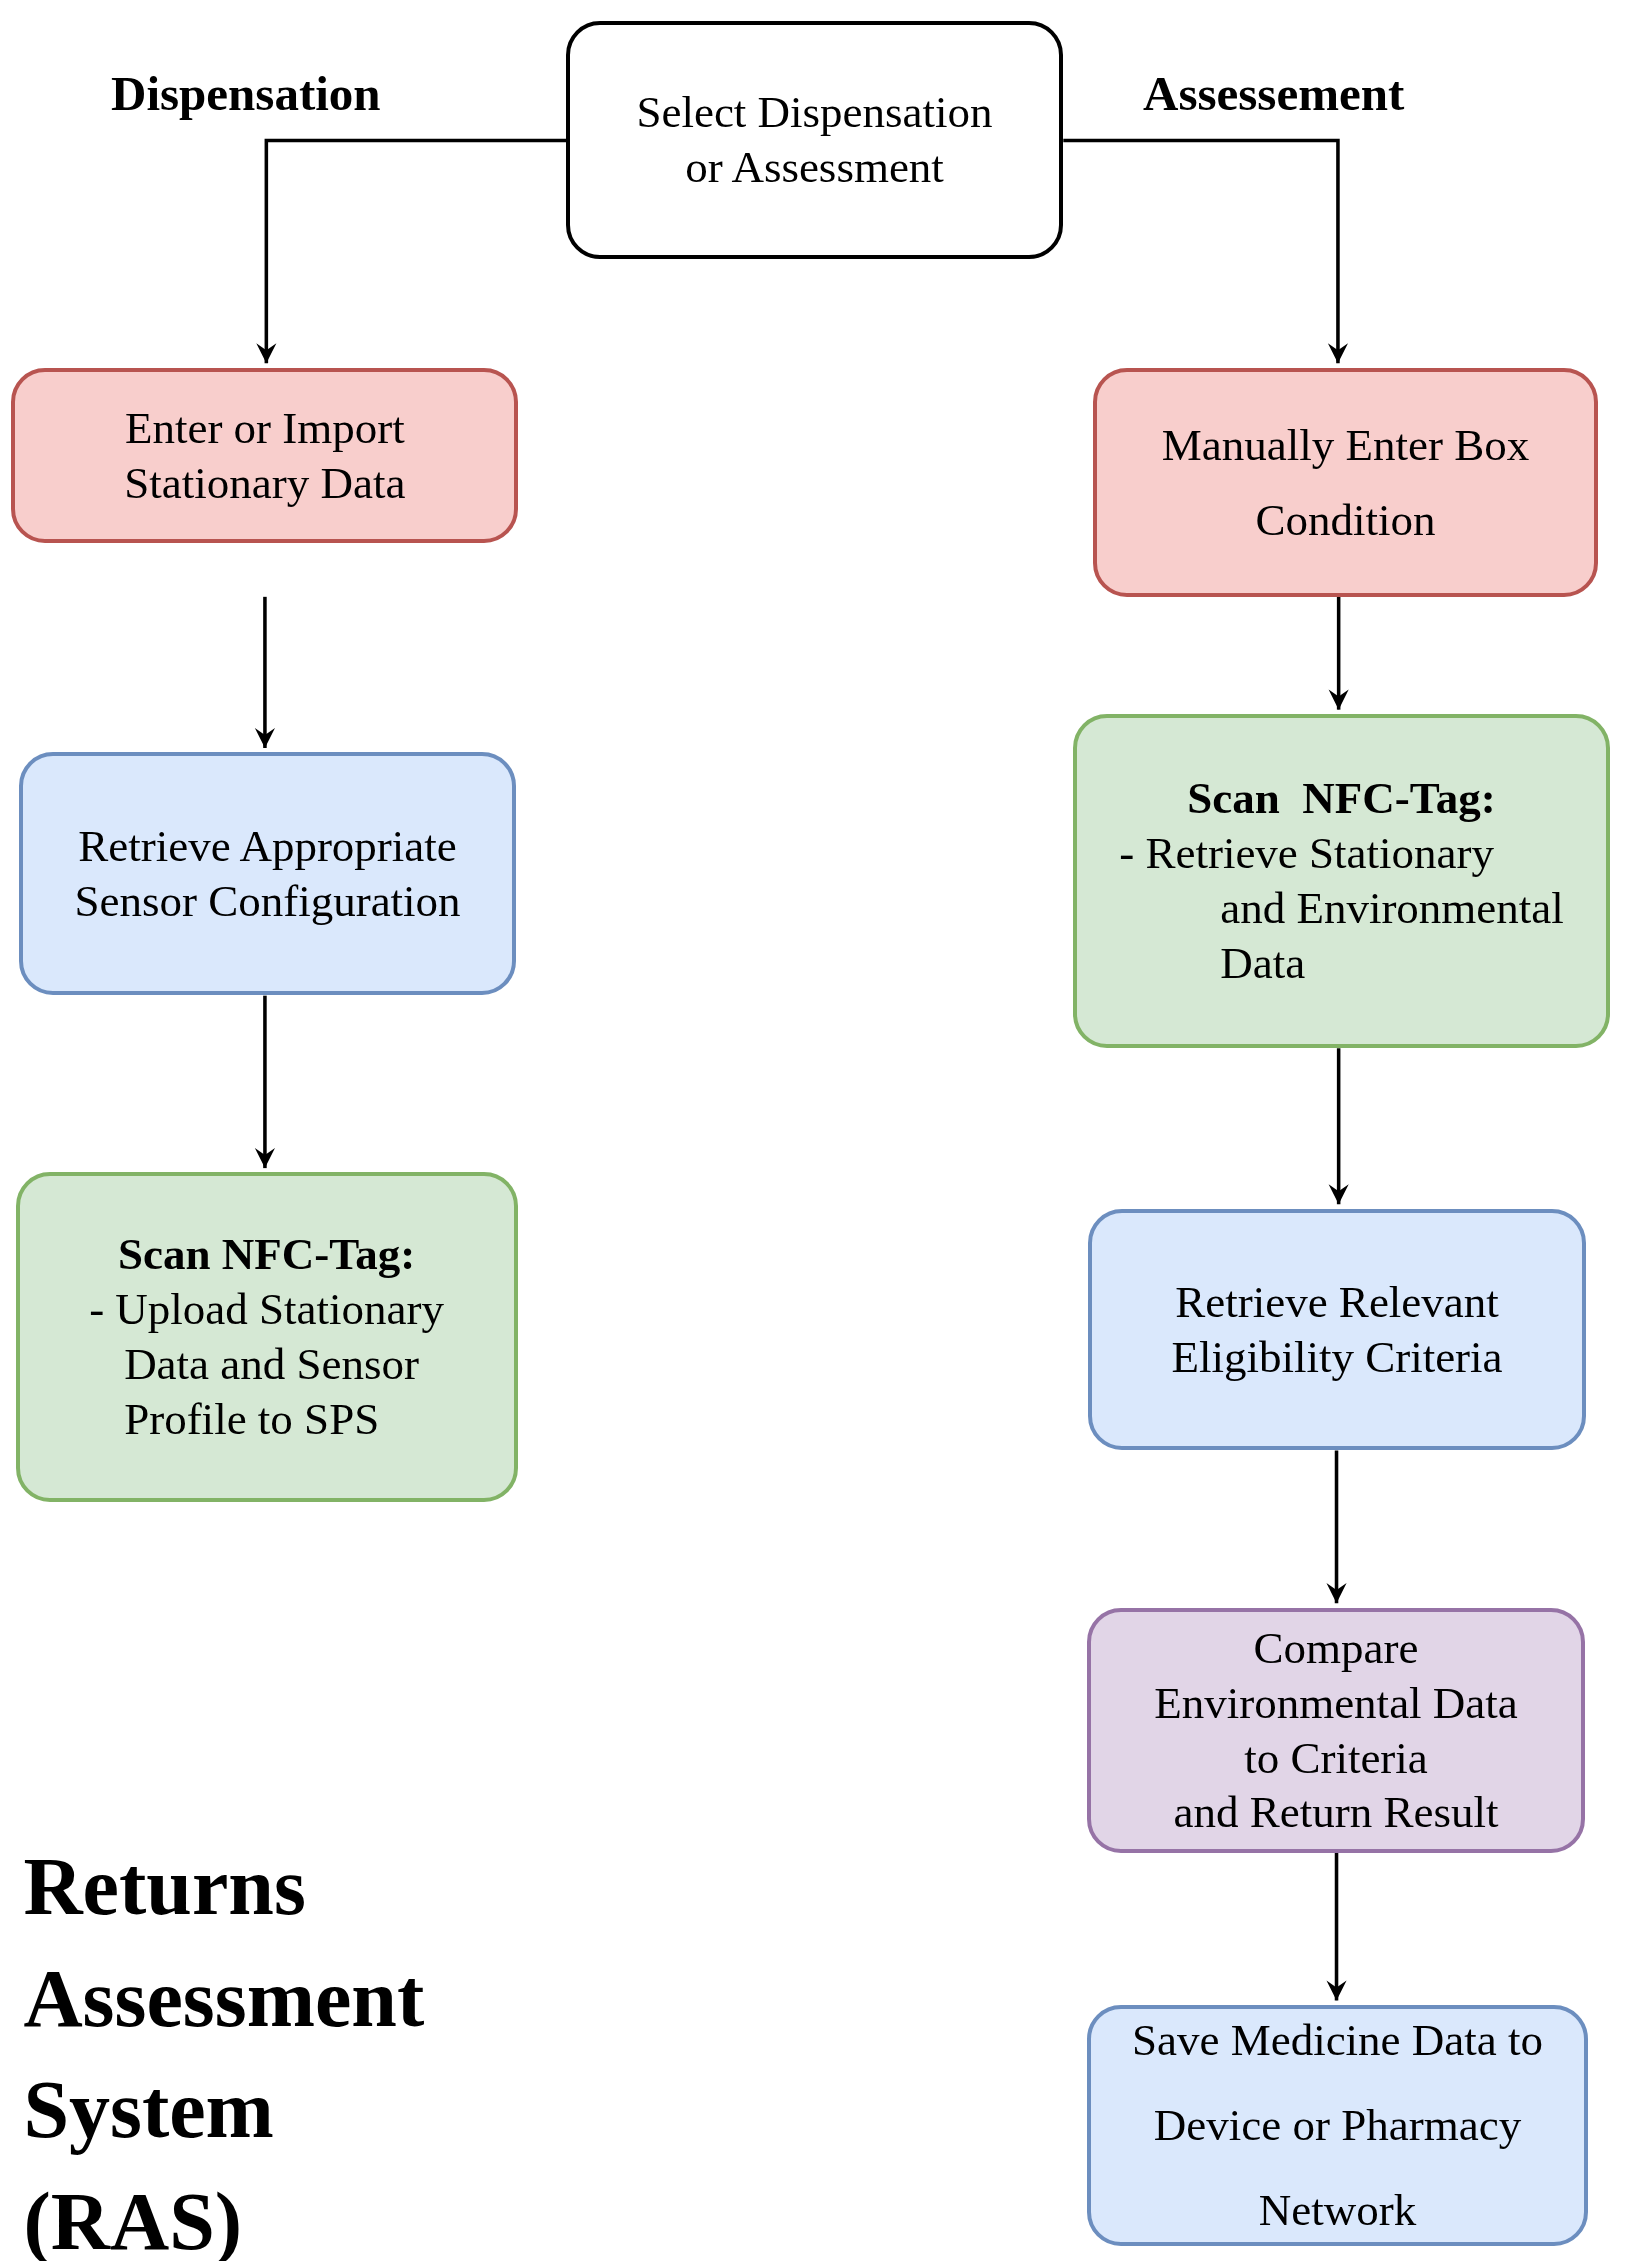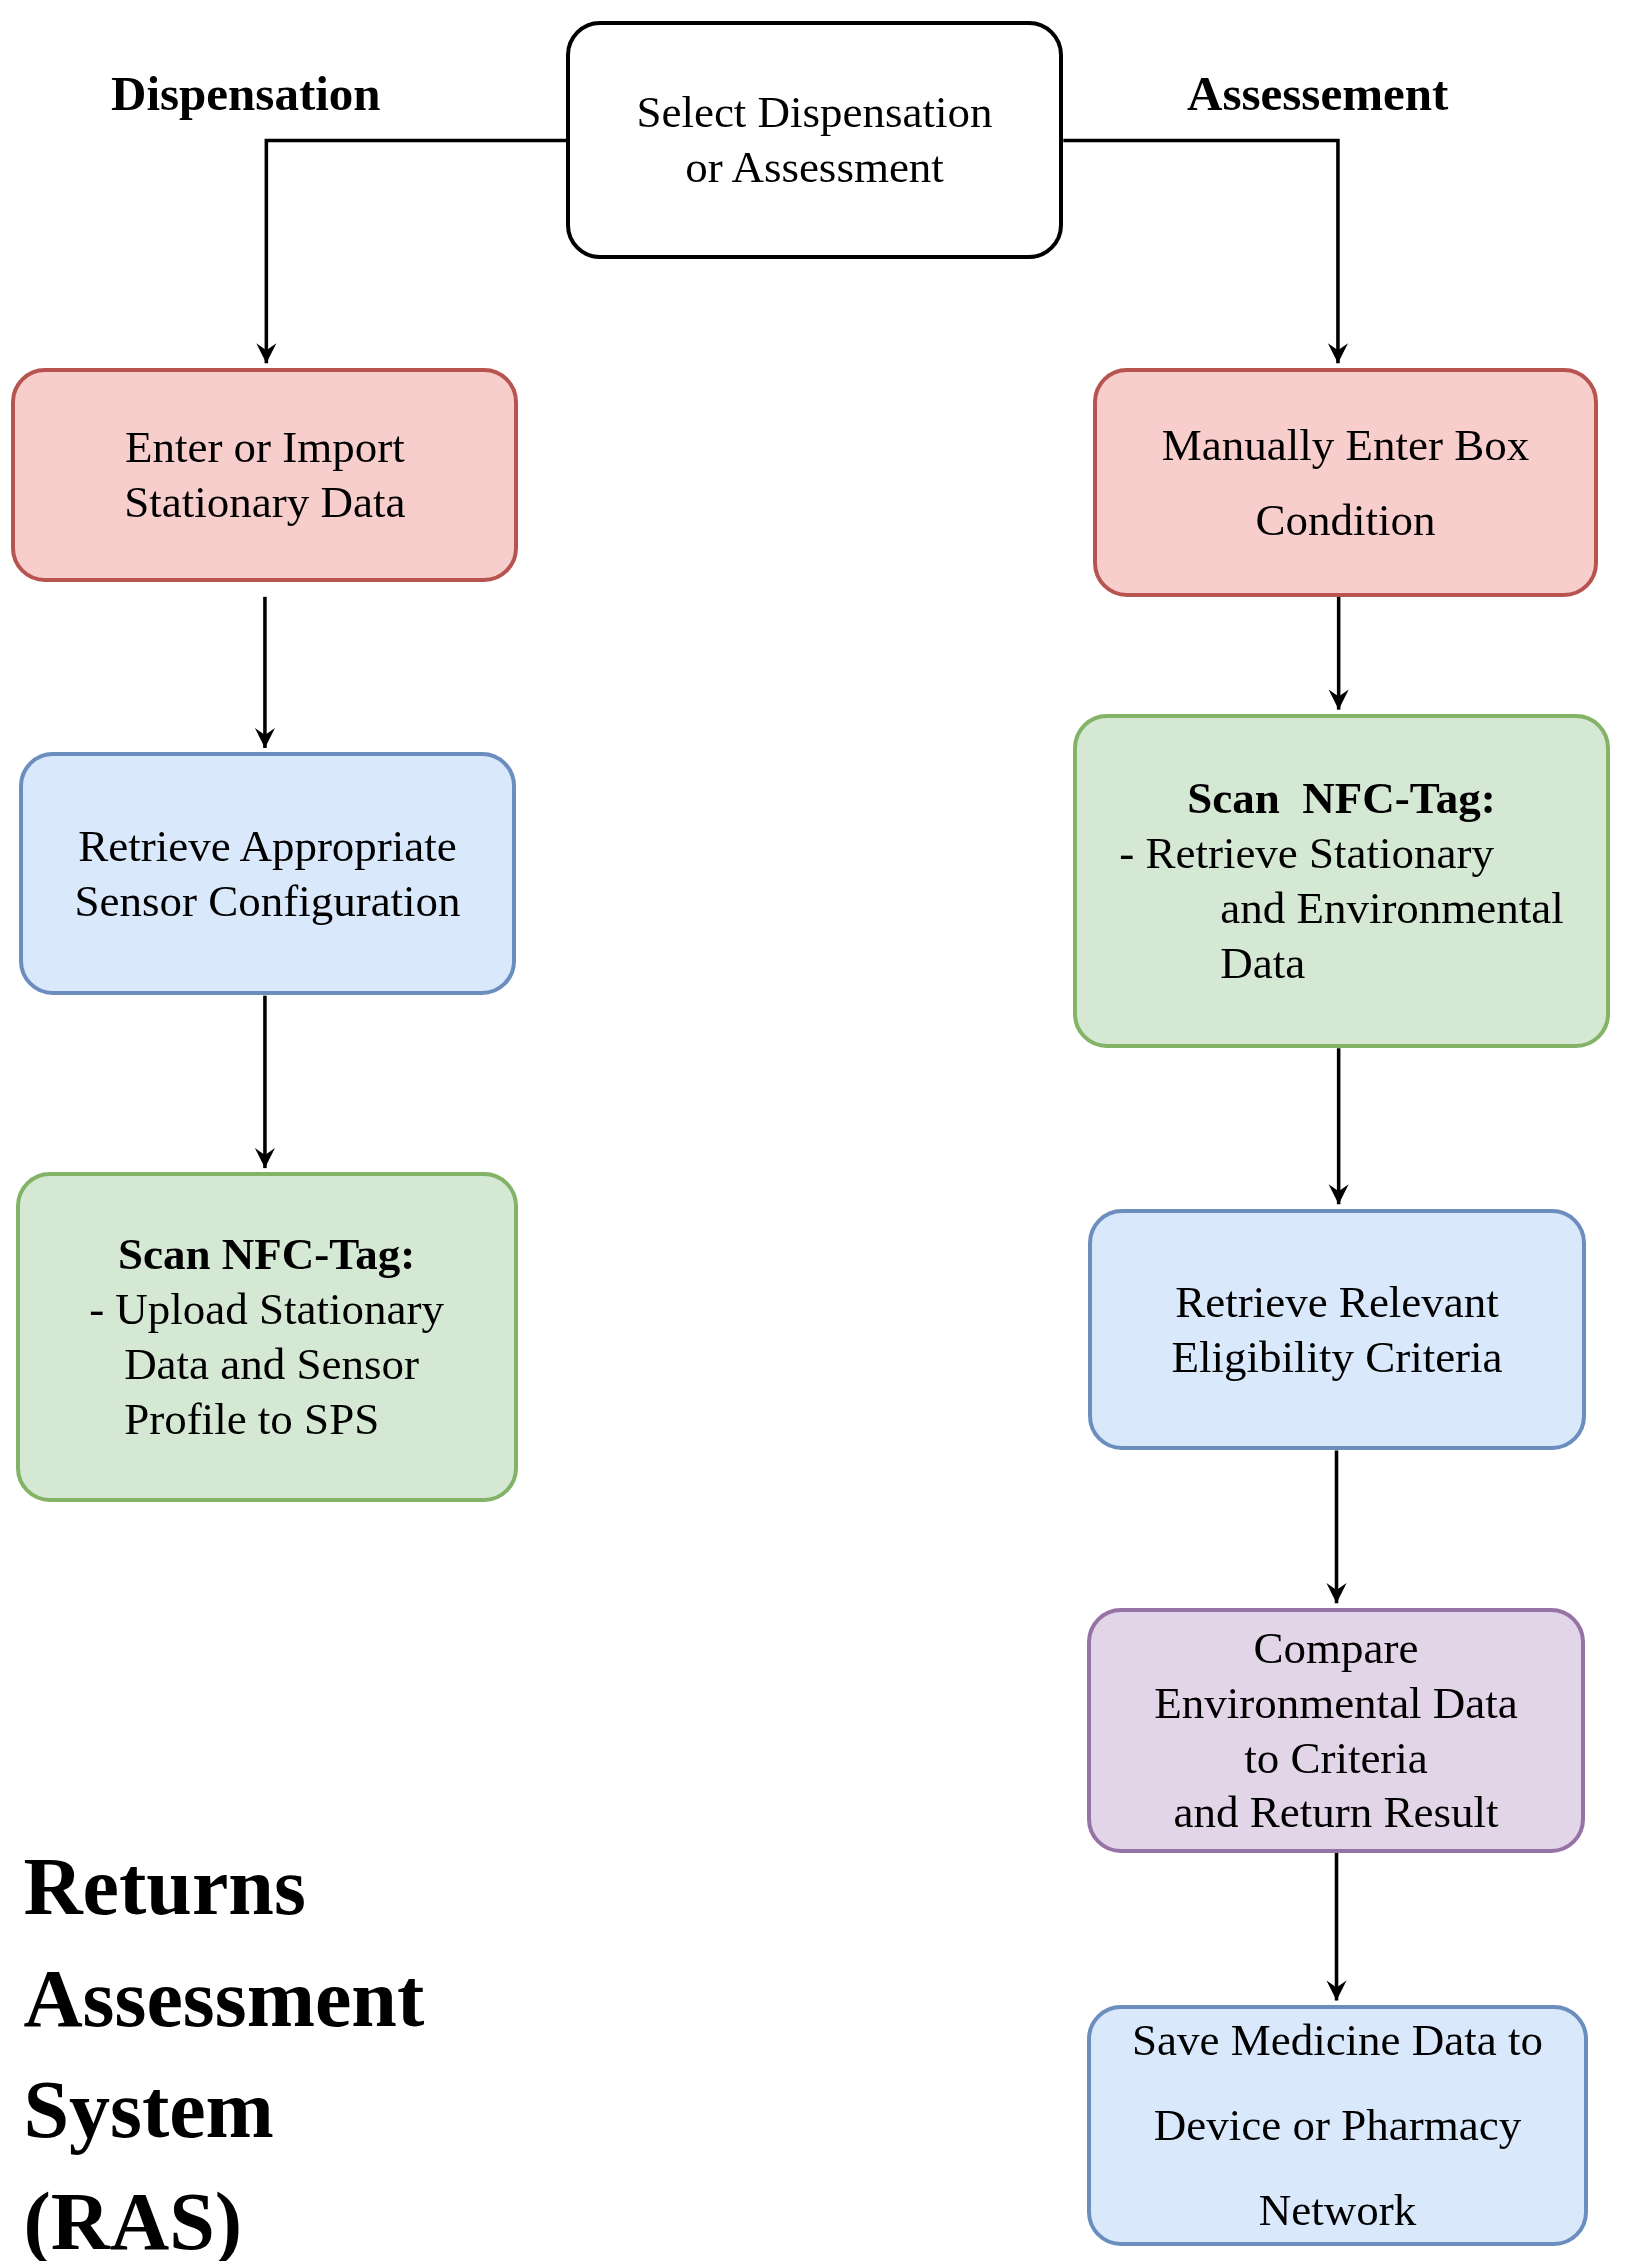--- a/index.html
+++ b/index.html
@@ -89,30 +89,30 @@
     top: 1831px;
     font-size: 82px;
     font-weight: bold;
     line-height: 1.36;
     text-align: left;
   }
   #ras-title .nline { display: block; white-space: pre; }
 
   
   #node-select            { left: 566px;  top: 21px;   width: 497px; height: 238px; }
-  #node-enter-import      { left: 11.4px;   top: 368px;  width: 507px; height: 214px; }
+  #node-enter-import      { left: 11.4px;   top: 368px;  width: 507px; height: 175px; }
   #node-retrieve-sensor   { left: 19px;   top: 752px; width: 497px; height: 243px; }
   #node-scan-upload       { left: 15.6px;   top: 1172px; width: 502px; height: 330px; }
   #node-manual-enter      { left: 1093px; top: 368px;  width: 505px; height: 229px; gap: 20px; }
   #node-scan-retrieve     { left: 1073px; top: 714px; width: 537px; height: 334px; }
   #node-retrieve-criteria { left: 1088px; top: 1209px; width: 498px; height: 241px; }
   #node-compare           { left: 1087px; top: 1608px; width: 498px; height: 245px; }
   #node-save              { left: 1087px; top: 2005px; width: 501px; height: 241px; gap: 30px; }
   #label-dispensation     { left: 111px;  top: 65px; }
-  #label-assessement      { left: 1187px; top: 65px; }
+  #label-assessement      { left: 1143px; top: 65px; }
 </style>
 </head>
 <body>
 
 <div id="canvas">
 
   <svg id="connectors" viewBox="0 0 2292 3186" xmlns="http://www.w3.org/2000/svg">
     <defs>
       <marker id="arrow" viewBox="0 0 12 12" refX="11" refY="6" markerWidth="34" markerHeight="34" markerUnits="userSpaceOnUse" orient="auto">
         <path class="arrowhead-fill" d="M1,1 L11,6 L1,11 L4.5,6 Z"></path>

